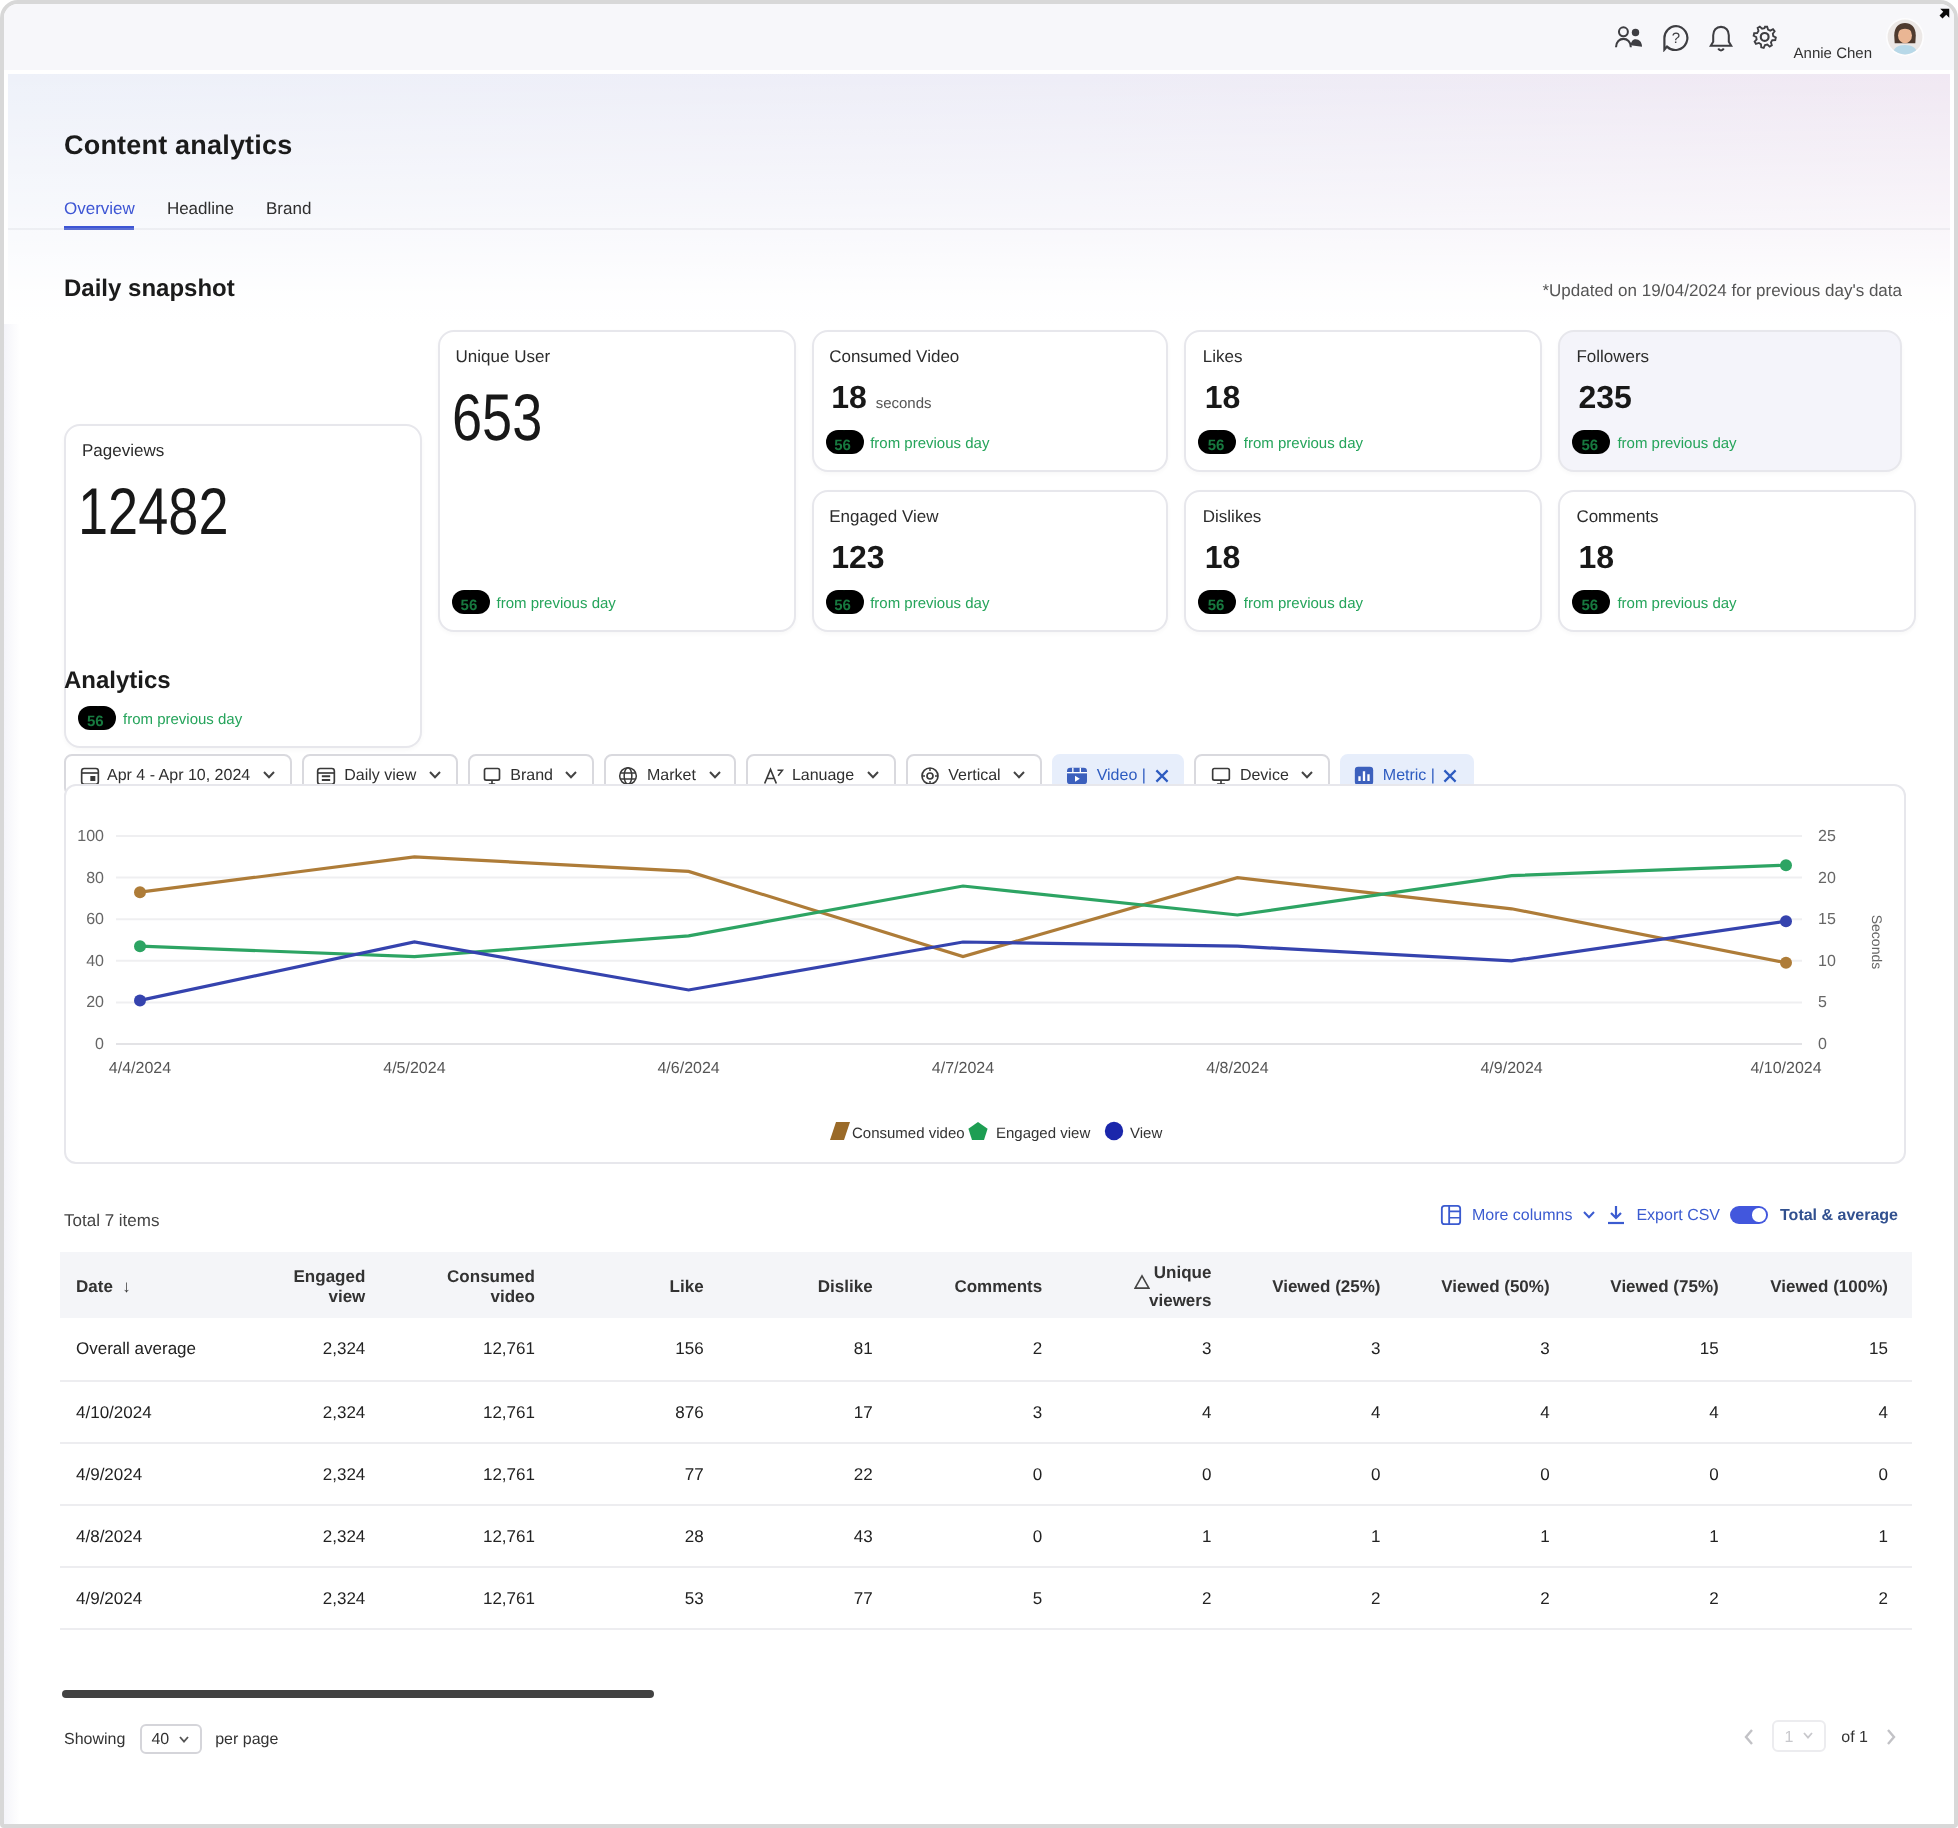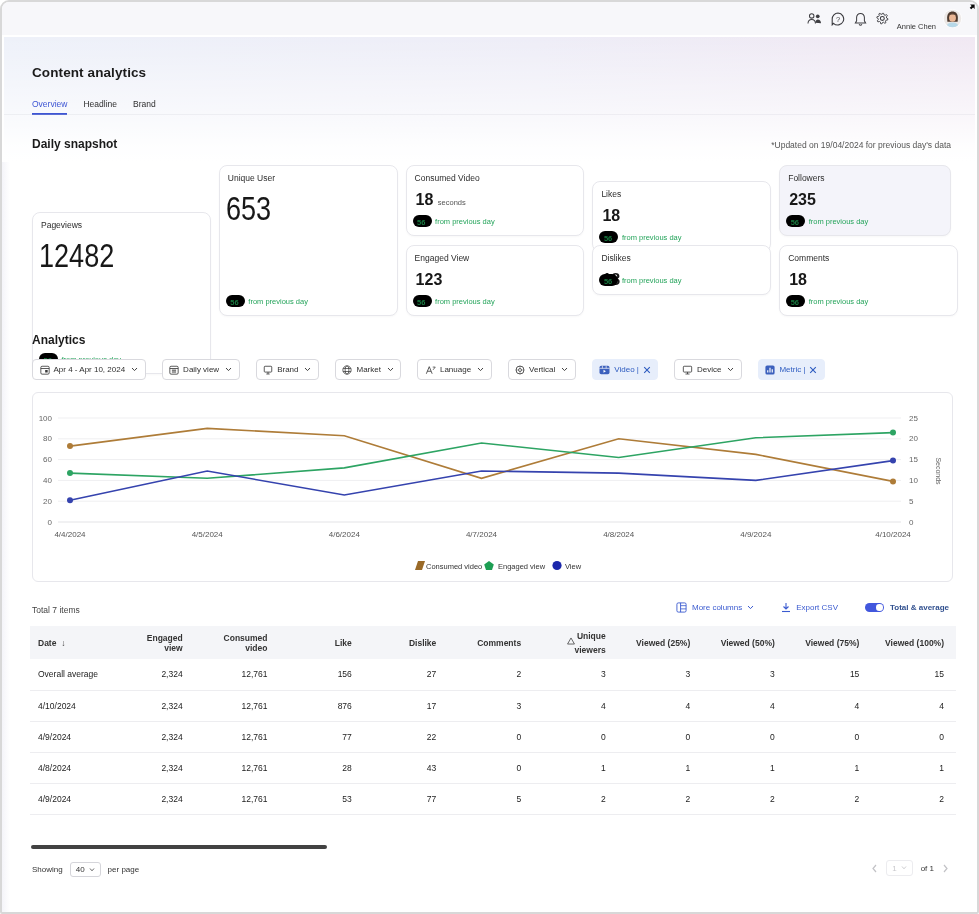--- a/index.html
+++ b/index.html
@@ -27,30 +27,30 @@
 .card { position:absolute; background:#fff; border:1px solid #e7e7ec; border-radius:8px; box-shadow:0 1px 2px rgba(0,0,0,0.03); }
 .card .label { position:absolute; left:8px; top:7px; font-size:8.5px; color:#2c2c2c; }
 .card .big { position:absolute; left:6px; top:24px; font-size:33px; color:#181818; font-weight:normal; letter-spacing:0px; transform:scaleX(0.82); transform-origin:0 0; }
 .card .num { position:absolute; left:9px; top:25px; font-size:16px; color:#181818; font-weight:bold; }
 .card .sub { font-size:7.5px; color:#555; font-weight:normal; }
 .trend { position:absolute; display:flex; align-items:center; gap:3.5px; }
 .pill { background:#000000; border-radius:6px; height:12px; display:flex; align-items:flex-start; padding:0 4.5px; gap:2.5px;flex-direction:column; }
 .pill .v { font-size:7.5px; color:#17793f; font-weight:bold; }
 .prev { font-size:7.5px; color:#25a45b; }
 
-.chips { position:absolute; left:30px; top:357px; display:flex; gap:16px;align-items:flex-end; }
+.chips { position:absolute; left:30px; top:375px; display:flex; gap:5px;align-items:flex-end; }
 .chip { height:21px; display:flex; align-items:center; gap:4px; padding:0 6.5px; background:#fff; border:1px solid #d9d9de; border-radius:4px; font-size:8px; color:#2f2f2f; }
 .chip svg { display:block; }
 .chip .chev { margin-left:2px; }
 .chip.sel { background:#e7eefb; border-color:#e7eefb; color:#2d5bc0; }
 
 .chartcard { position:absolute; left:30px; top:390px; width:921px; height:190px; border:1px solid #e7e7ec; border-radius:6px; background:#fff; }
 
 .totalitems { position:absolute; left:30px; top:603px; font-size:8.5px; color:#444; }
-.tablectrl { position:absolute; right:28px; top:600px; display:flex; align-items:center; gap:27px; font-size:8px; color:#3b5bd0; }
+.tablectrl { position:absolute; right:28px; top:600px; display:flex; align-items:center; gap:5px; font-size:8px; color:#3b5bd0; }
 table.data { position:absolute; left:28px; top:624px; width:926px; border-collapse:collapse; font-size:8.5px; color:#222; }
 table.data th { background:#f4f5f8; font-weight:bold; color:#333; text-align:right; padding:4px 12px 4px 0; vertical-align:middle; height:33px; font-size:8.5px; }
 table.data th.date { text-align:left; padding-left:8px; }
 table.data td { text-align:right; padding:0 12px 0 0; height:31px; border-bottom:1px solid #ededf0; }
 table.data td.date { text-align:left; padding-left:8px; white-space:nowrap; }
 .scrollbar { position:absolute; left:29px; top:842.5px; width:296px; height:4.5px; background:#424242; border-radius:2px; }
 .showing { position:absolute; left:30px; top:860px; display:flex; align-items:center; gap:7px; font-size:8px; color:#333; }
 .pagesel { border:1px solid #d5d5da; border-radius:3px; height:15px; display:flex; align-items:center; padding:0 5px; gap:4px; }
 .pager { position:absolute; right:28px; top:858px; display:flex; align-items:center; gap:8px; font-size:8px; color:#c2c2c6; }
 .pager .of { color:#333; font-weight:normal; }
@@ -147,21 +147,21 @@
       <span class="pill">
           <svg width="10" height="7" viewBox="0 0 10 7">
             <path d="M0.5 5.5 L3.5 2.5 L5.5 4.2 L8.5 1.2" stroke="#17793f" stroke-width="1.4" fill="none"></path>
             <path d="M6 1 L9 1 L9 4 Z" fill="#17793f"></path>
           </svg>
           <span class="v">56</span>
         </span>
       <span class="prev">from previous day</span>
     </div>
   </div>
-  <div class="card" style="left:590.4px; top:163px; width:178.8px; height:71px;margin-top:16px;">
+  <div class="card" style="left:590.4px; top:163px; width:178.8px; height:71px;">
     <div class="label">Likes</div>
     <div class="num">18</div>
     <div class="trend" style="left:6px; bottom:8px;">
       <span class="pill">
           <svg width="10" height="7" viewBox="0 0 10 7">
             <path d="M0.5 5.5 L3.5 2.5 L5.5 4.2 L8.5 1.2" stroke="#17793f" stroke-width="1.4" fill="none"></path>
             <path d="M6 1 L9 1 L9 4 Z" fill="#17793f"></path>
           </svg>
           <span class="v">56</span>
         </span>
@@ -189,21 +189,21 @@
       <span class="pill">
           <svg width="10" height="7" viewBox="0 0 10 7">
             <path d="M0.5 5.5 L3.5 2.5 L5.5 4.2 L8.5 1.2" stroke="#17793f" stroke-width="1.4" fill="none"></path>
             <path d="M6 1 L9 1 L9 4 Z" fill="#17793f"></path>
           </svg>
           <span class="v">56</span>
         </span>
       <span class="prev">from previous day</span>
     </div>
   </div>
-  <div class="card" style="left:590.4px; top:243px; width:178.8px; height:50px;">
+  <div class="card" style="left:590.4px; top:243px; width:178.8px; height:71px;">
     <div class="label">Dislikes</div>
     <div class="num">18</div>
     <div class="trend" style="left:6px; bottom:8px;">
       <span class="pill">
           <svg width="10" height="7" viewBox="0 0 10 7">
             <path d="M0.5 5.5 L3.5 2.5 L5.5 4.2 L8.5 1.2" stroke="#17793f" stroke-width="1.4" fill="none"></path>
             <path d="M6 1 L9 1 L9 4 Z" fill="#17793f"></path>
           </svg>
           <span class="v">56</span>
         </span>
@@ -443,21 +443,21 @@
         <th>Viewed (75%)</th>
         <th>Viewed (100%)</th>
       </tr>
     </thead>
     <tbody>
       <tr>
           <td class="date">Overall average</td>
           <td>2,324</td>
           <td>12,761</td>
           <td>156</td>
-          <td>27</td>
+          <td>81</td>
           <td>2</td>
           <td>3</td>
           <td>3</td>
           <td>3</td>
           <td>15</td>
           <td>15</td>
         </tr>
       <tr>
           <td class="date">4/10/2024</td>
           <td>2,324</td>

